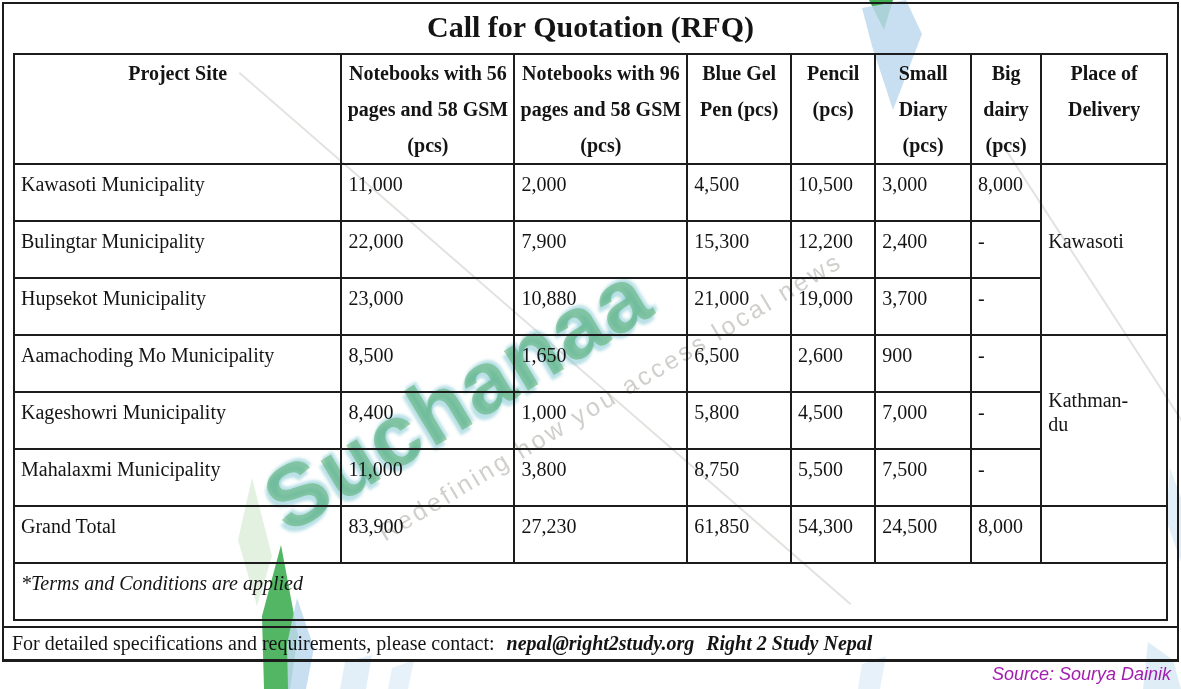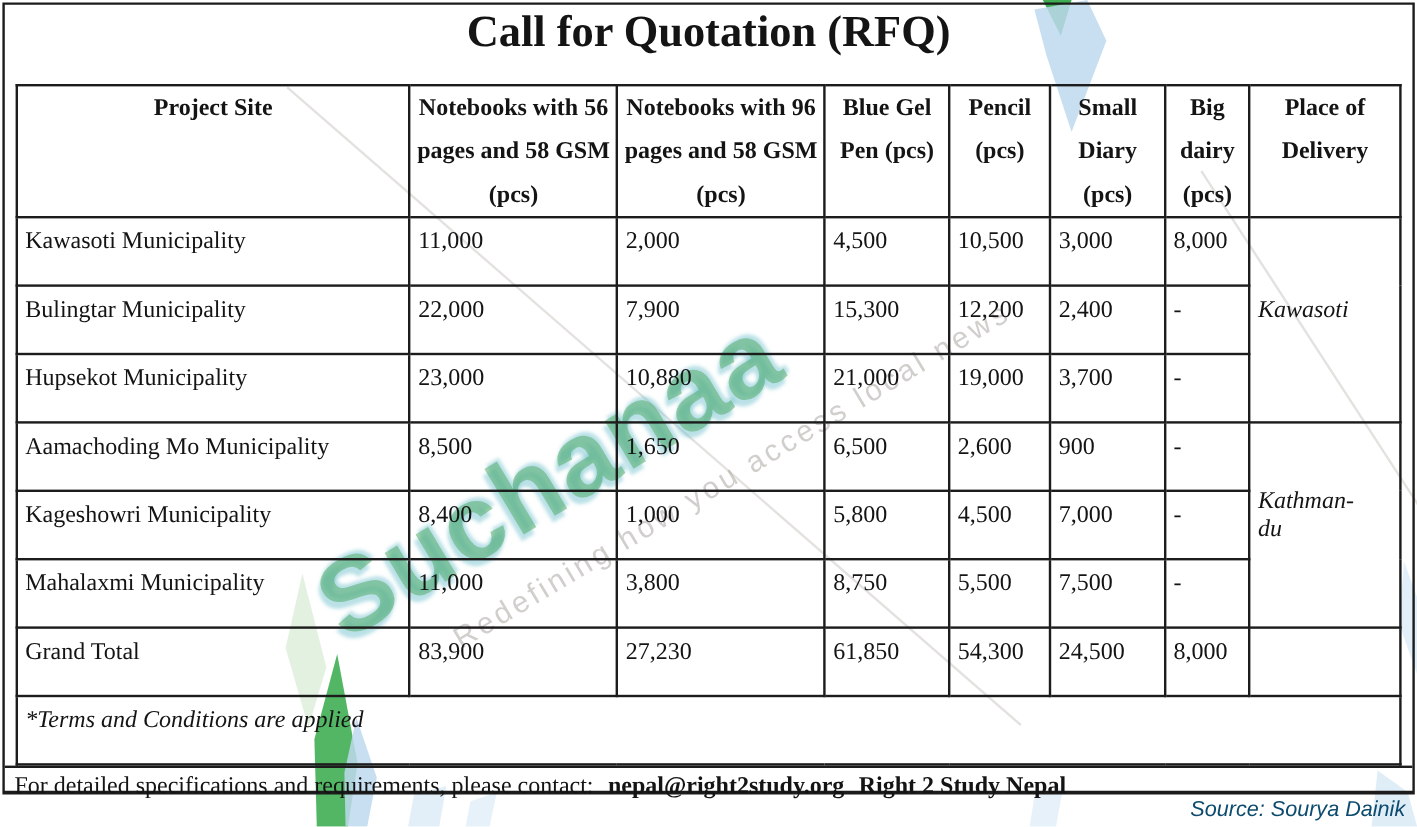--- a/index.html
+++ b/index.html
@@ -26,52 +26,52 @@
     transform:rotate(-31deg); transform-origin:0 100%;
     color:var(--wm-gray); white-space:nowrap;
   }
   
   .doc {
     position:absolute; left:2px; top:2px; width:1173px; height:655px; z-index:3;
     border:2px solid #1c1c1c; border-bottom-width:3px;
     display:flex; flex-direction:column; background:transparent;
   }
   .doc-title {
-    margin:2px 0 20px; text-align:center; font-weight:bold;
-    font-size:37px; line-height:42px; letter-spacing:0px;
+    margin:2px 0 3px; text-align:center; font-weight:bold;
+    font-size:30px; line-height:42px; letter-spacing:0px;
   }
   .intro-p { margin:0 10px; font-size:20px; line-height:37px; text-align:justify; }
   .intro-p b { letter-spacing:0px; }
   
   table.rfq {
     border-collapse:collapse; margin:2px 9px 0; width:calc(100% - 18px);
     table-layout:fixed; background:transparent;
   }
   table.rfq th, table.rfq td { border:2px solid #1c1c1c; font-size:20px; }
   table.rfq th {
     font-weight:bold; text-align:center; vertical-align:top;
     line-height:36px; height:106px; padding:0 2px;
   }
   table.rfq td { height:37px; padding:0 4px 18px 6px; vertical-align:middle; line-height:24px; }
-  td.delivery { vertical-align:bottom; white-space:pre-line; padding-bottom:5px; line-height:38px;font-style:italic; }
+  td.delivery { vertical-align:bottom; white-space:pre-line; padding-bottom:5px; line-height:38px; }
   td.terms-cell { padding-left:6px; height:33px;font-style:italic; }
   .col1{width:28.4%}.col2{width:15%}.col3{width:15%}.col4{width:9%}
   .col5{width:7.3%}.col6{width:8.3%}.col7{width:6.1%}.col8{width:10.9%}
   
   .contact {
     margin-top:auto; border-top:2px solid #1c1c1c;
     padding:2px 8px 3px; font-size:20px; line-height:26px; white-space:nowrap;
   }
-  .contact .bold-part { font-weight:bold; }
+  .contact .bold-part { font-weight:bold;font-style:italic; }
   .contact .sp { display:inline-block; width:12px; }
   
   .source-line {
     position:absolute; right:10px; top:664px; z-index:3;
     font-family:"Liberation Sans", sans-serif; font-style:italic;
-    font-size:18px; color:#0c4a6e;
+    font-size:18px; color:#a21caf;
   }
 </style>
 </head>
 <body>
 
 <div class="page" style="--wm-green: rgba(74,168,96,0.50); --wm-teal: rgba(118,195,208,0.50); --wm-gray: rgba(172,168,162,0.55); --decor-green: #3fae53; --decor-light-green: #cfe8cc; --decor-blue: #bed9ee; --decor-pale-blue: #dcebf6;">
 
   <svg class="decor-svg" width="1181" height="689" viewBox="0 0 1181 689">
 
     <polygon points="869,0 893,0 884,30" style="fill:var(--decor-green)"></polygon>

